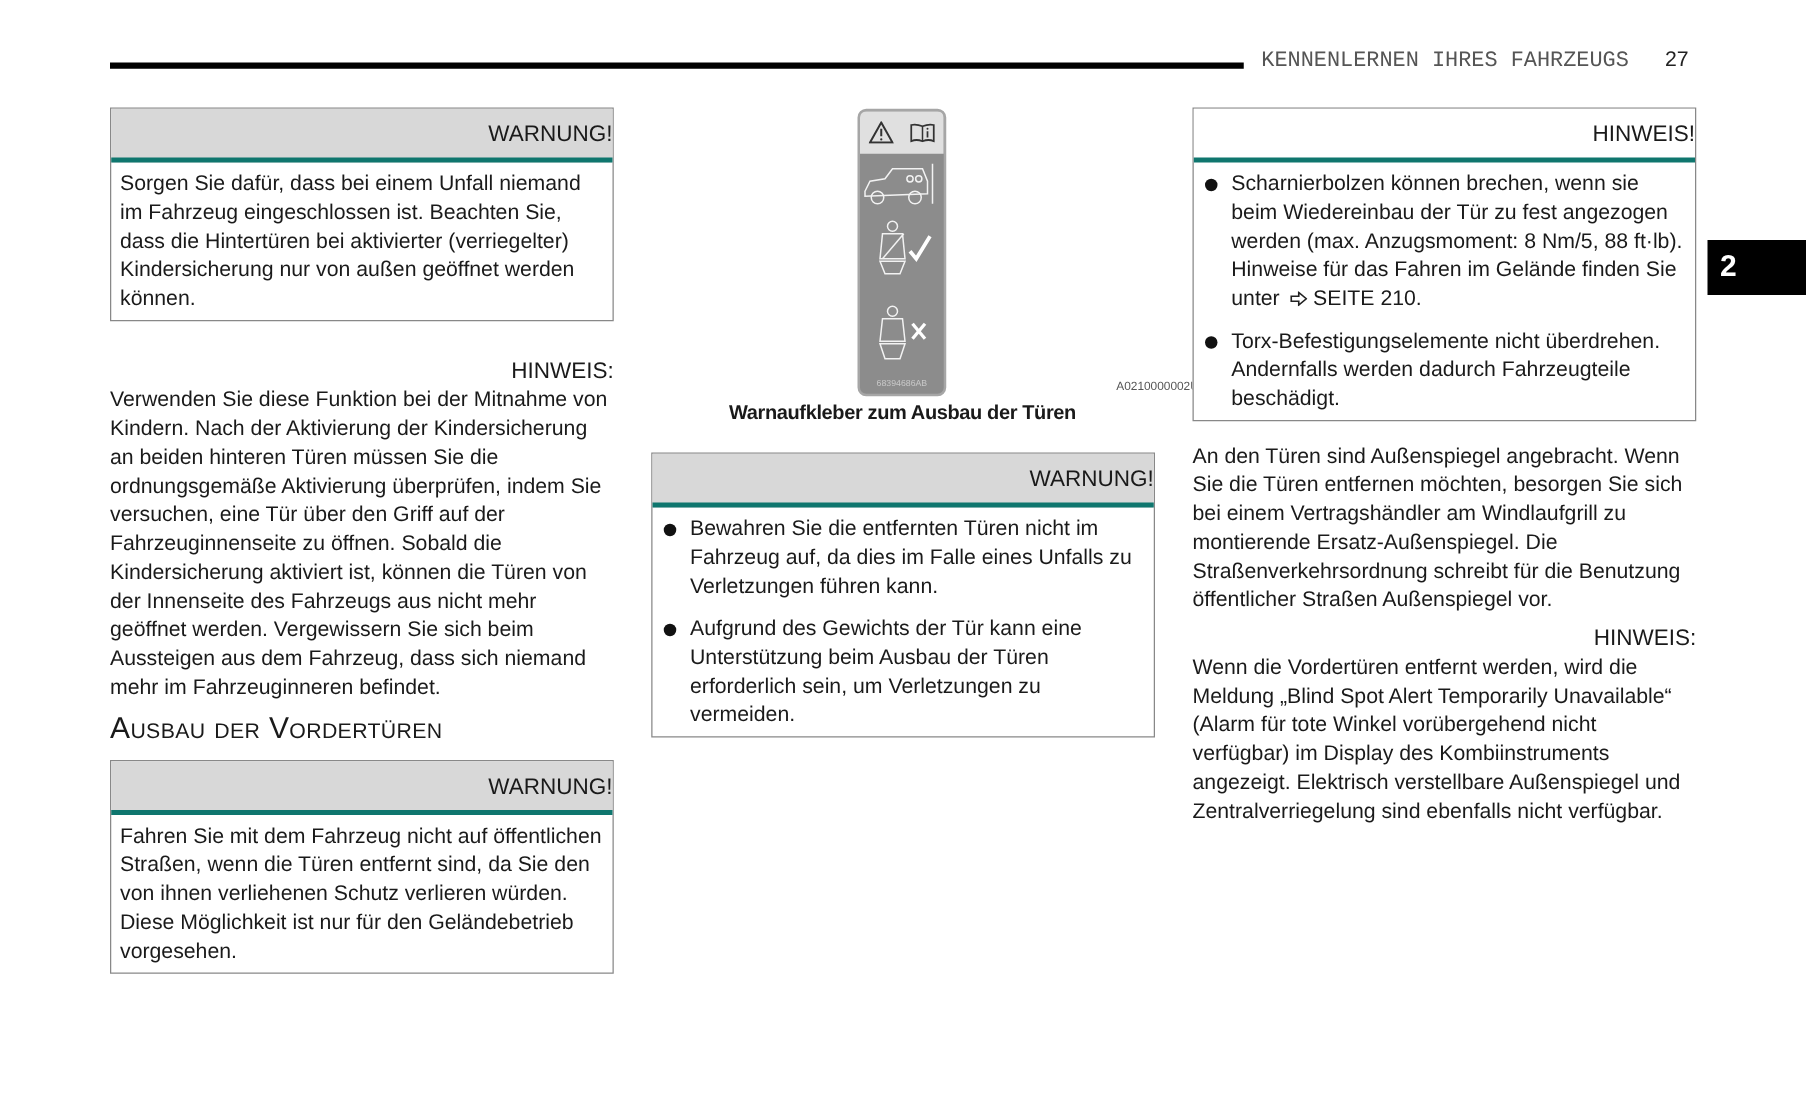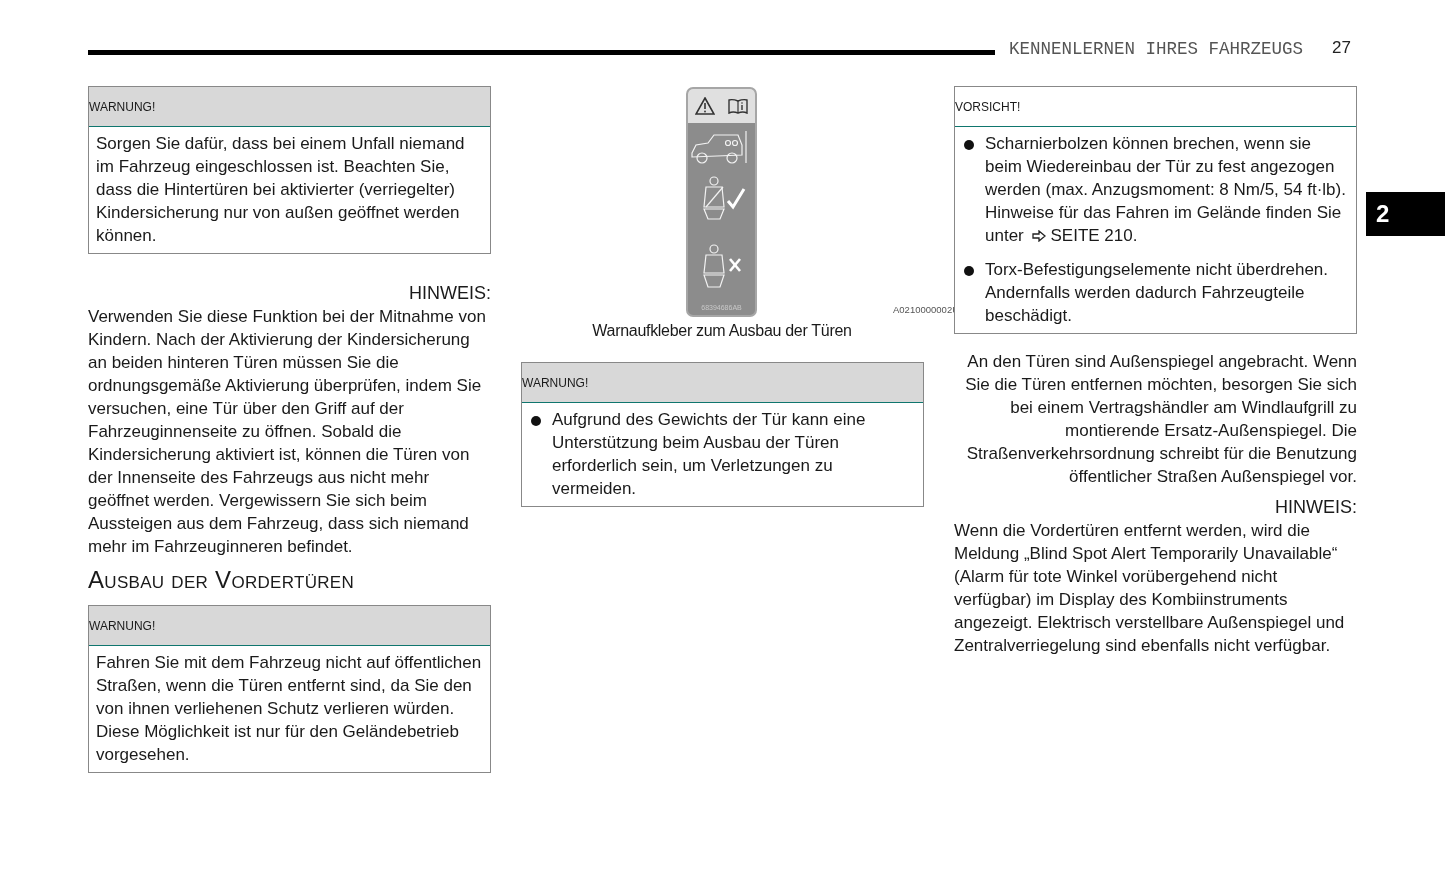--- a/index.html
+++ b/index.html
@@ -5,34 +5,34 @@
   html, body { margin:0; padding:0; background:#ffffff; }
   body { width:1445px; height:874px; position:relative; overflow:hidden;
          font-family:"Liberation Sans", sans-serif; color:#1a1a1a; }
   .topbar { position:absolute; left:88px; top:50px; width:907px; height:5px; background:#000; }
   .running-title { position:absolute; left:1009px; top:39px; font-size:17.5px; color:#555; letter-spacing:0px;font-family:Liberation Mono, monospace; }
   .page-num { position:absolute; left:1332px; top:38px; font-size:17px; color:#222; }
   .chapter-tab { position:absolute; left:1366px; top:192px; width:79px; height:44px; background:#000; color:#fff;
                  font-weight:bold; font-size:24px; line-height:44px; padding-left:10px; box-sizing:border-box; }
   .col { position:absolute; font-size:17px; line-height:23px; }
   .box { border:1px solid #888; background:#fff; }
-  .box-head { background:#d8d8d8; border-bottom:1px solid #0f766e; text-align:left; height:39px; line-height:40px; font-size:12px; }
+  .box-head { background:#d8d8d8; border-bottom:4px solid #0f766e; text-align:right; height:39px; line-height:40px; font-size:18px; }
   .box-head.light { background:#fff; }
   .box-body { padding:5px 7px 6px 7px; }
   .bul { position:relative; padding-left:22px; margin-bottom:11px; }
   .bul:last-child { margin-bottom:0; }
   .bul .dot { position:absolute; left:1px; top:8px; width:10px; height:10px; border-radius:50%; background:#111; }
   .note-label { font-size:18px;text-align:right; }
   .section-title { font-weight:normal; font-size:24px; font-variant:small-caps; letter-spacing:0.3px; margin-top:10px; }
   .arrow { display:inline-block; width:14px; height:12px; vertical-align:-1px; margin:0 4px 0 4px; }
   .sticker { position:absolute; left:686px; top:87px; width:71px; height:230px; border-radius:7px; background:#8c8c8c; border:2px solid #a6a6a6; box-sizing:border-box; overflow:hidden; }
   .sticker-head { height:34px; background:#e0e0e0; display:flex; align-items:center; justify-content:space-around; }
   .sticker-code { position:absolute; bottom:4px; left:0; right:0; text-align:center; font-size:7px; color:#c8c8c8; }
   .fig-code { position:absolute; left:893px; top:304px; font-size:9.5px; color:#555; font-weight:normal; }
-  .fig-caption { position:absolute; left:521px; top:322px; width:402px; text-align:center; font-weight:normal; font-size:16px; letter-spacing:-0.3px; }
+  .fig-caption { position:absolute; left:521px; top:322px; width:402px; text-align:center; font-weight:bold; font-size:16px; letter-spacing:-0.3px; }
 </style>
 </head>
 <body>
 
 <div class="topbar"></div>
 <div class="running-title">KENNENLERNEN IHRES FAHRZEUGS</div>
 <div class="page-num">27</div>
 <div class="chapter-tab">2</div>
 
 <div class="col" style="left:88px; top:86px; width:403px;">
@@ -95,41 +95,45 @@
 </div>
 <div class="fig-code">A0210000002US</div>
 <div class="fig-caption">Warnaufkleber zum Ausbau der Türen</div>
 
 <div class="col" style="left:521px; top:362px; width:403px;">
   <div class="box">
     <div class="box-head">WARNUNG!</div>
     <div class="box-body" style="padding:5px 8px 6px 8px;">
       <div class="bul">
         <span class="dot"></span>
+        <span>Bewahren Sie die entfernten Türen nicht im Fahrzeug auf, da dies im Falle eines Unfalls zu Verletzungen führen kann.</span>
+      </div>
+      <div class="bul">
+        <span class="dot"></span>
         <span>Aufgrund des Gewichts der Tür kann eine Unterstützung beim Ausbau der Türen erforderlich sein, um Verletzungen zu vermeiden.</span>
       </div>
     </div>
   </div>
 </div>
 
 <div class="col" style="left:954px; top:86px; width:403px;">
   <div class="box">
-    <div class="box-head light">VORSICHT!</div>
+    <div class="box-head light">HINWEIS!</div>
     <div class="box-body" style="padding:5px 8px 6px 8px;">
       <div class="bul">
         <span class="dot"></span>
-        <span>Scharnierbolzen können brechen, wenn sie beim Wiedereinbau der Tür zu fest angezogen werden (max. Anzugsmoment: 8 Nm/5, 54 ft·lb). Hinweise für das Fahren im Gelände finden Sie unter</span>
+        <span>Scharnierbolzen können brechen, wenn sie beim Wiedereinbau der Tür zu fest angezogen werden (max. Anzugsmoment: 8 Nm/5, 88 ft·lb). Hinweise für das Fahren im Gelände finden Sie unter</span>
         <svg class="arrow" viewBox="0 0 14 12">
             <path d="M1 4 L7 4 L7 1 L13 6 L7 11 L7 8 L1 8 Z" fill="none" stroke="#222" stroke-width="1.3"></path>
           </svg><span>SEITE 210.</span>
       </div>
       <div class="bul">
         <span class="dot"></span>
         <span>Torx-Befestigungselemente nicht überdrehen. Andernfalls werden dadurch Fahrzeugteile beschädigt.</span>
       </div>
     </div>
   </div>
-  <div style="margin-top:16px;text-align:right;">An den Türen sind Außenspiegel angebracht. Wenn Sie die Türen entfernen möchten, besorgen Sie sich bei einem Vertragshändler am Windlaufgrill zu montierende Ersatz-Außenspiegel. Die Straßenverkehrsordnung schreibt für die Benutzung öffentlicher Straßen Außenspiegel vor.</div>
+  <div style="margin-top:16px;">An den Türen sind Außenspiegel angebracht. Wenn Sie die Türen entfernen möchten, besorgen Sie sich bei einem Vertragshändler am Windlaufgrill zu montierende Ersatz-Außenspiegel. Die Straßenverkehrsordnung schreibt für die Benutzung öffentlicher Straßen Außenspiegel vor.</div>
   <div style="margin-top:8px;">
     <div class="note-label">HINWEIS:</div>
     <div>Wenn die Vordertüren entfernt werden, wird die Meldung „Blind Spot Alert Temporarily Unavailable“ (Alarm für tote Winkel vorübergehend nicht verfügbar) im Display des Kombiinstruments angezeigt. Elektrisch verstellbare Außenspiegel und Zentralverriegelung sind ebenfalls nicht verfügbar.</div>
   </div>
 </div>
 
 </body></html>

